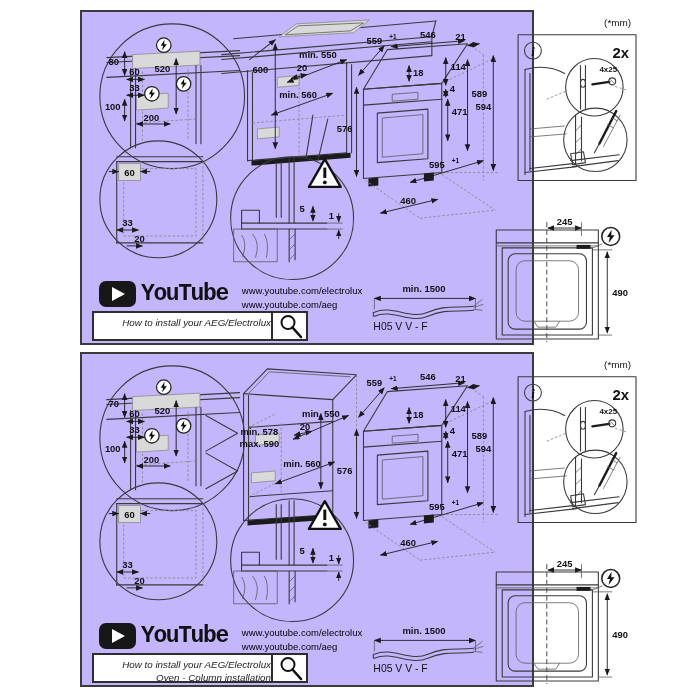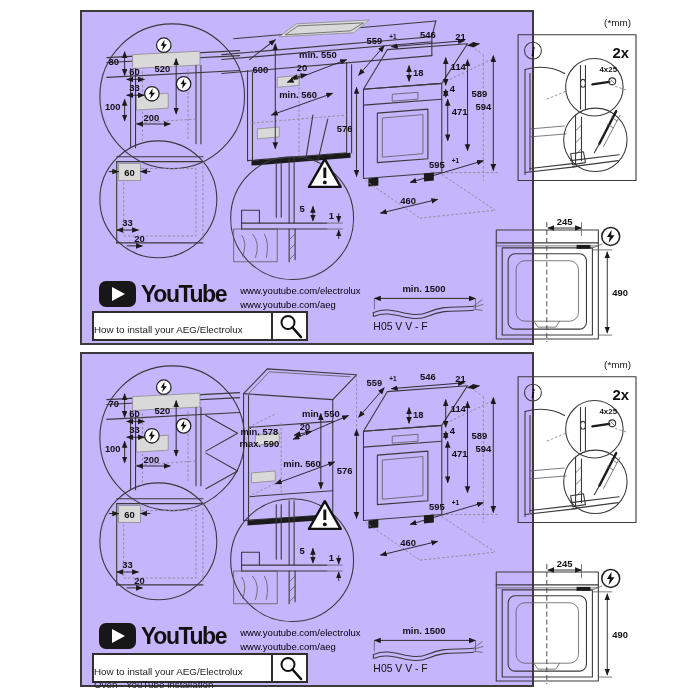--- a/index.html
+++ b/index.html
@@ -20,24 +20,24 @@
   svg text.sm{font-size:8px;}
   svg text.sup{font-size:6.5px;}
   svg text.units{font-weight:normal;font-size:10px;}
   svg text.big{font-size:15px;}
   svg text.info{font:bold italic 13px "Liberation Serif",serif;}
   svg text.h05{font-weight:normal;font-size:10.5px;}
   .yt-row{position:absolute;left:17px;top:269px;display:flex;align-items:flex-start;}
   .yt-logo{display:flex;align-items:center;}
   .yt-play{width:37px;height:26px;background:#171717;border-radius:7px;position:relative;flex:none;}
   .yt-tri{position:absolute;left:13px;top:6px;width:0;height:0;border-left:13px solid #fff;border-top:7px solid transparent;border-bottom:7px solid transparent;}
-  .yt-word{font-size:23px;font-weight:bold;color:#111;letter-spacing:-1.4px;margin-left:5px;line-height:26px;}
+  .yt-word{font-size:23px;font-weight:bold;color:#111;letter-spacing:-1.4px;margin-left:5px;line-height:26px;font-family:Liberation Mono, monospace;}
   .yt-urls{margin-left:14px;margin-top:3px;font-size:9.5px;font-weight:normal;color:#000;line-height:1.45;white-space:nowrap;}
   .caption-box{position:absolute;left:10px;top:299px;width:216px;height:30px;border:2px solid #2e2e2e;display:flex;background:#fff;box-sizing:border-box;}
-  .caption-text{flex:1;text-align:left;font-size:9.8px;color:#222;line-height:1.28;padding-top:11px;white-space:nowrap;}
+  .caption-text{flex:1;text-align:right;font-size:9.8px;color:#222;line-height:1.28;padding-top:4px;white-space:nowrap;font-style:italic;}
   .caption-mag{width:33px;border-left:2px solid #2e2e2e;display:flex;align-items:center;justify-content:center;}
 </style>
 </head>
 <body>
 
 <svg width="0" height="0" style="position:absolute" aria-hidden="true">
   <defs>
     <marker id="ar" markerWidth="7" markerHeight="6" refX="6.5" refY="2.8" orient="auto-start-reverse" markerUnits="userSpaceOnUse">
       <path d="M0,0 L7,2.8 L0,5.6 Z" fill="#1b1b1b"></path>
     </marker>
@@ -549,21 +549,21 @@
     </div>
     <div class="yt-urls">
       <div>www.youtube.com/electrolux</div>
       <div>www.youtube.com/aeg</div>
     </div>
   </div>
 
   <div class="caption-box">
     <div class="caption-text">
       <div>How to install your AEG/Electrolux</div>
-      <div>Oven - YouTube installation</div>
+      <div>Oven - Column installation</div>
     </div>
     <div class="caption-mag">
       <svg width="26" height="26" viewBox="0 0 26 26">
         <circle cx="11" cy="9.5" r="6.5" stroke="#111" stroke-width="2" fill="none"></circle>
         <line x1="15.5" y1="14.5" x2="24" y2="24" stroke="#111" stroke-width="2.6" stroke-linecap="round"></line>
       </svg>
     </div>
   </div>
 </div>
 

